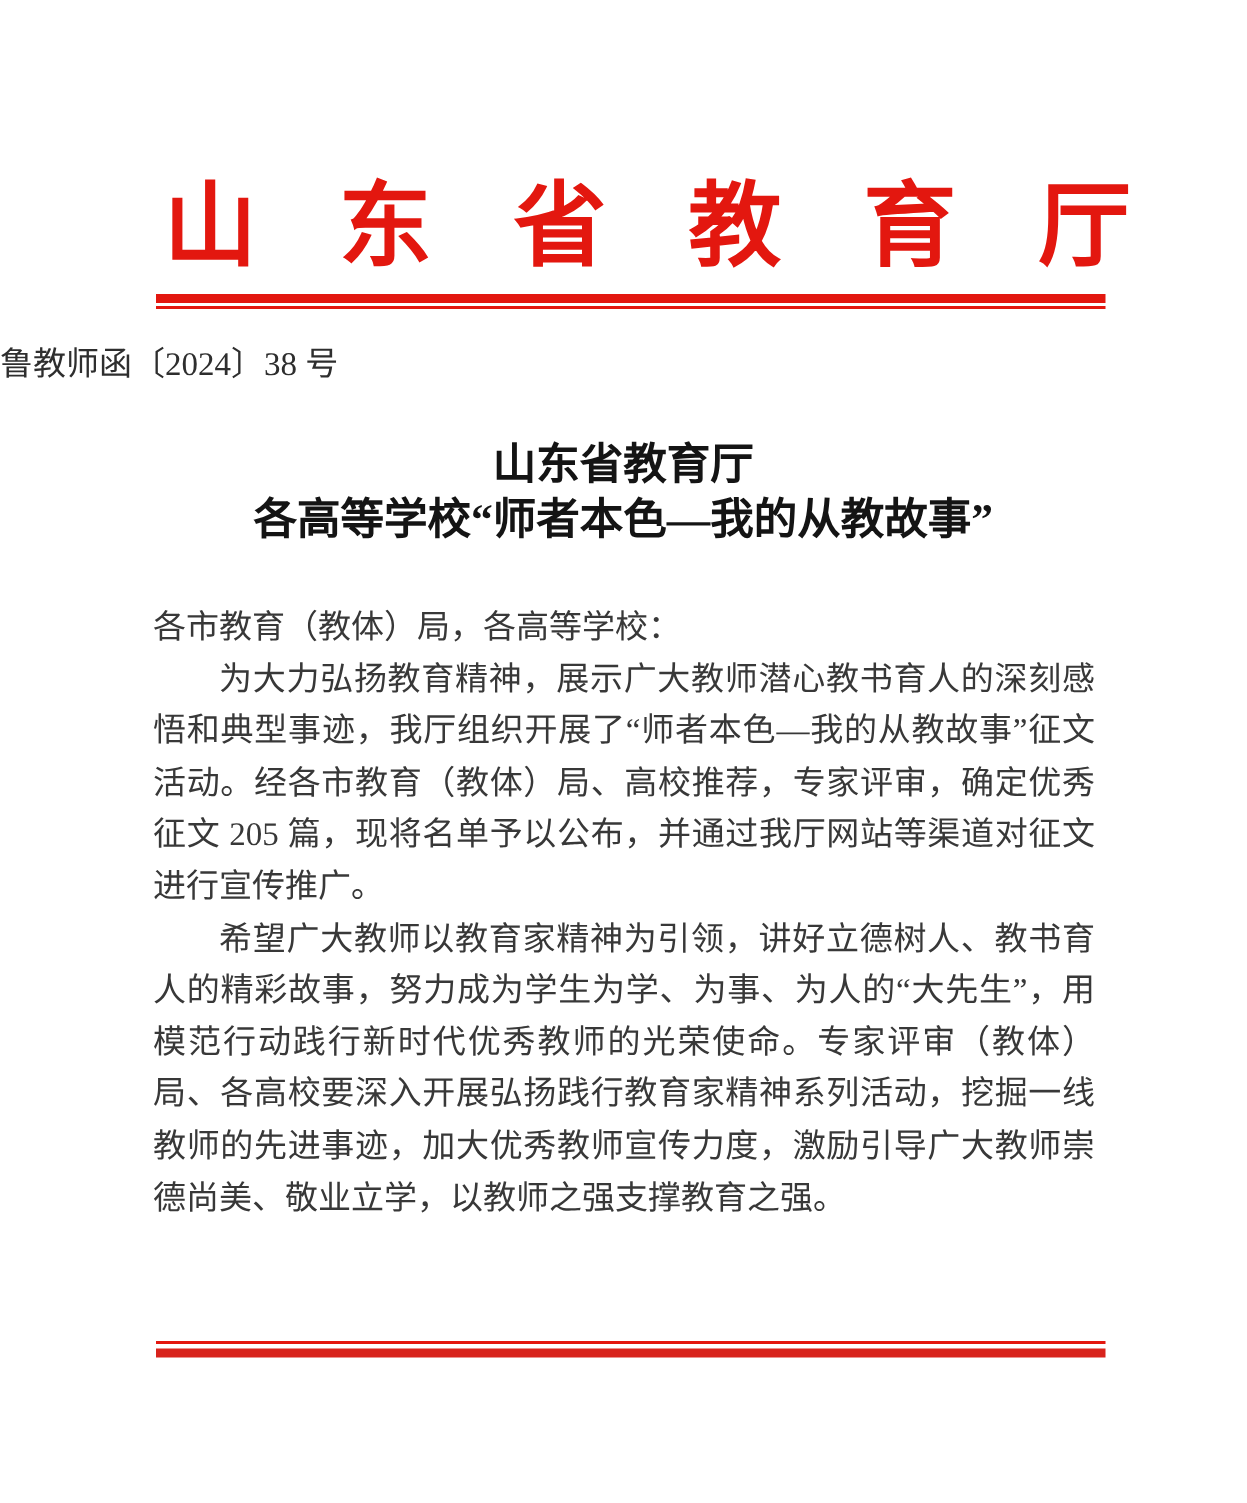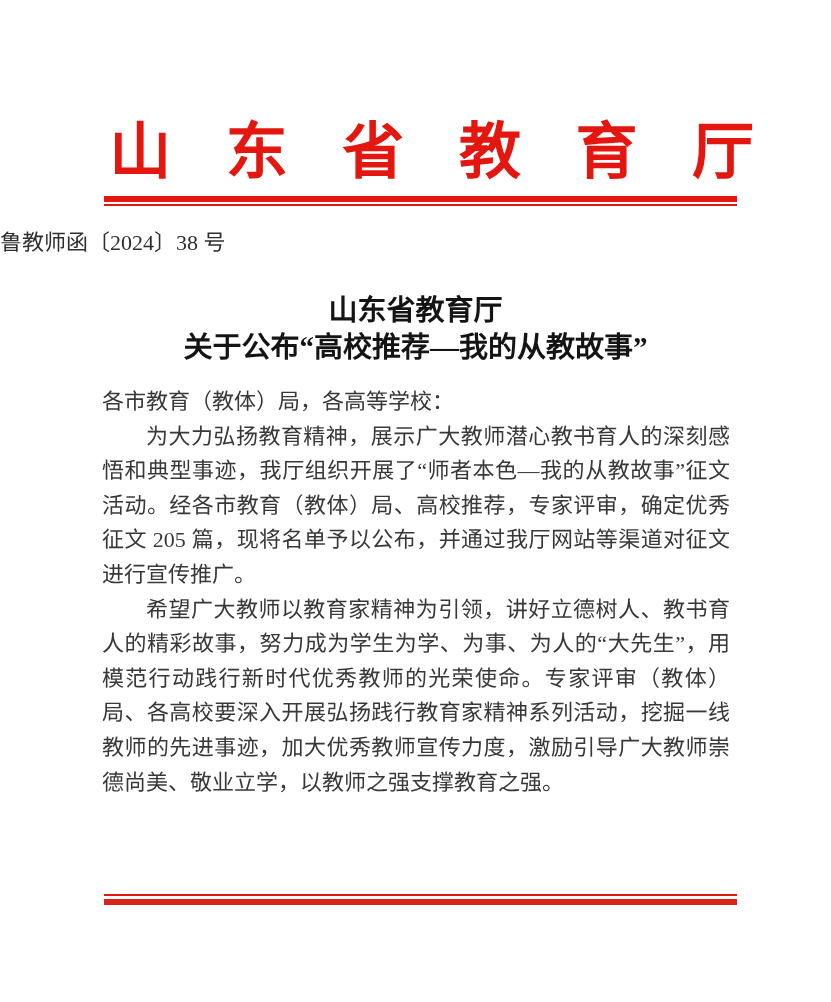--- a/index.html
+++ b/index.html
@@ -49,21 +49,21 @@
     margin-top: 34px;
     text-align: center;
     font-size: 29px;
     line-height: 36.5px;
     font-weight: 700;
     color: #141414;
   }
 
   
   .doc-body {
-    margin-top: 20px;
+    margin-top: 36px;
     padding: 0 101px 0 102px;
     font-size: 22px;
     line-height: 34.6px;
     color: #383838;
     text-align: justify;
   }
   .doc-body p { margin: 0; }
   .doc-body p.para { text-indent: 2em; font-family: Liberation Serif, serif; }
 
   
@@ -88,21 +88,21 @@
       <div class="thick"></div>
       <div class="gap"></div>
       <div class="thin"></div>
     </div>
   </header>
 
   <div class="doc-number">鲁教师函〔2024〕38 号</div>
 
   <div class="doc-title">
     <div>山东省教育厅</div>
-    <div>关于公布“高校推荐—我的从教故事”</div>
+    <div>各高等学校“师者本色—我的从教故事”</div>
   </div>
 
   <main class="doc-body">
     <p class="salutation">各市教育（教体）局，各高等学校：</p>
     <p class="para">为大力弘扬教育精神，展示广大教师潜心教书育人的深刻感悟和典型事迹，我厅组织开展了“师者本色—我的从教故事”征文活动。经各市教育（教体）局、高校推荐，专家评审，确定优秀征文 205 篇，现将名单予以公布，并通过我厅网站等渠道对征文进行宣传推广。</p>
     <p class="para">希望广大教师以教育家精神为引领，讲好立德树人、教书育人的精彩故事，努力成为学生为学、为事、为人的“大先生”，用模范行动践行新时代优秀教师的光荣使命。专家评审（教体）局、各高校要深入开展弘扬践行教育家精神系列活动，挖掘一线教师的先进事迹，加大优秀教师宣传力度，激励引导广大教师崇德尚美、敬业立学，以教师之强支撑教育之强。</p>
   </main>
 
   <footer class="rule-bottom">
     <div class="thin"></div>

